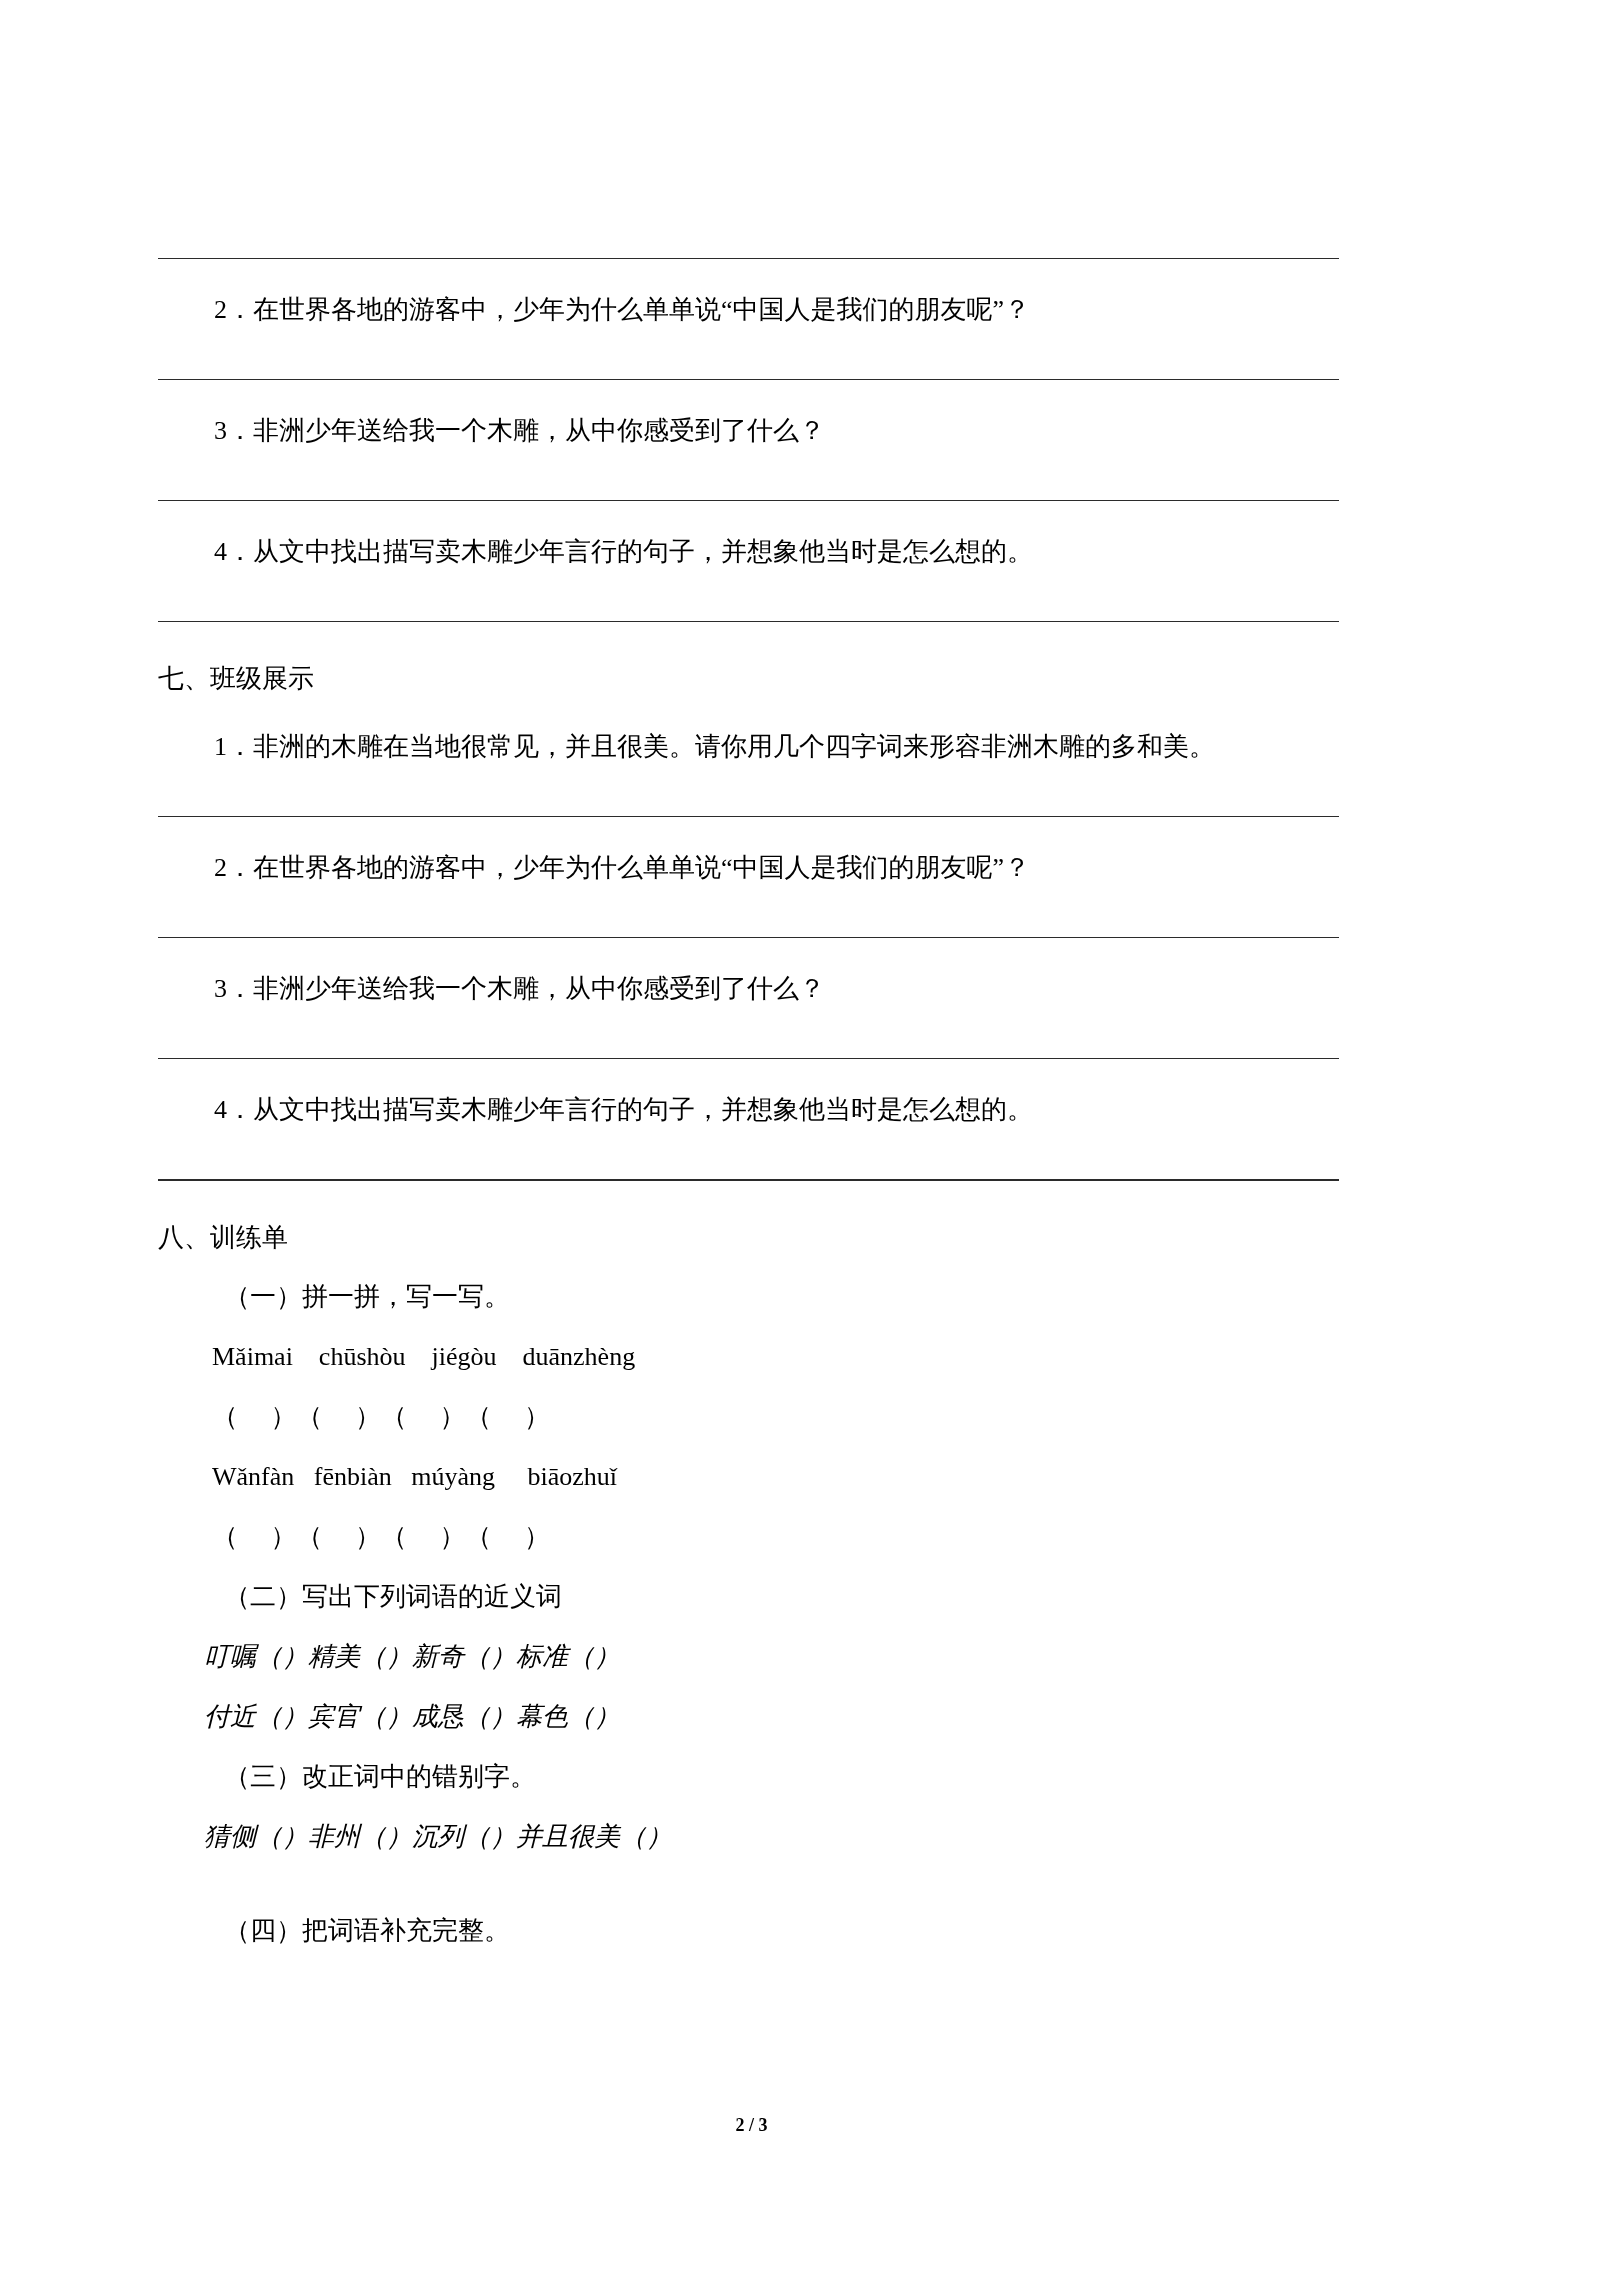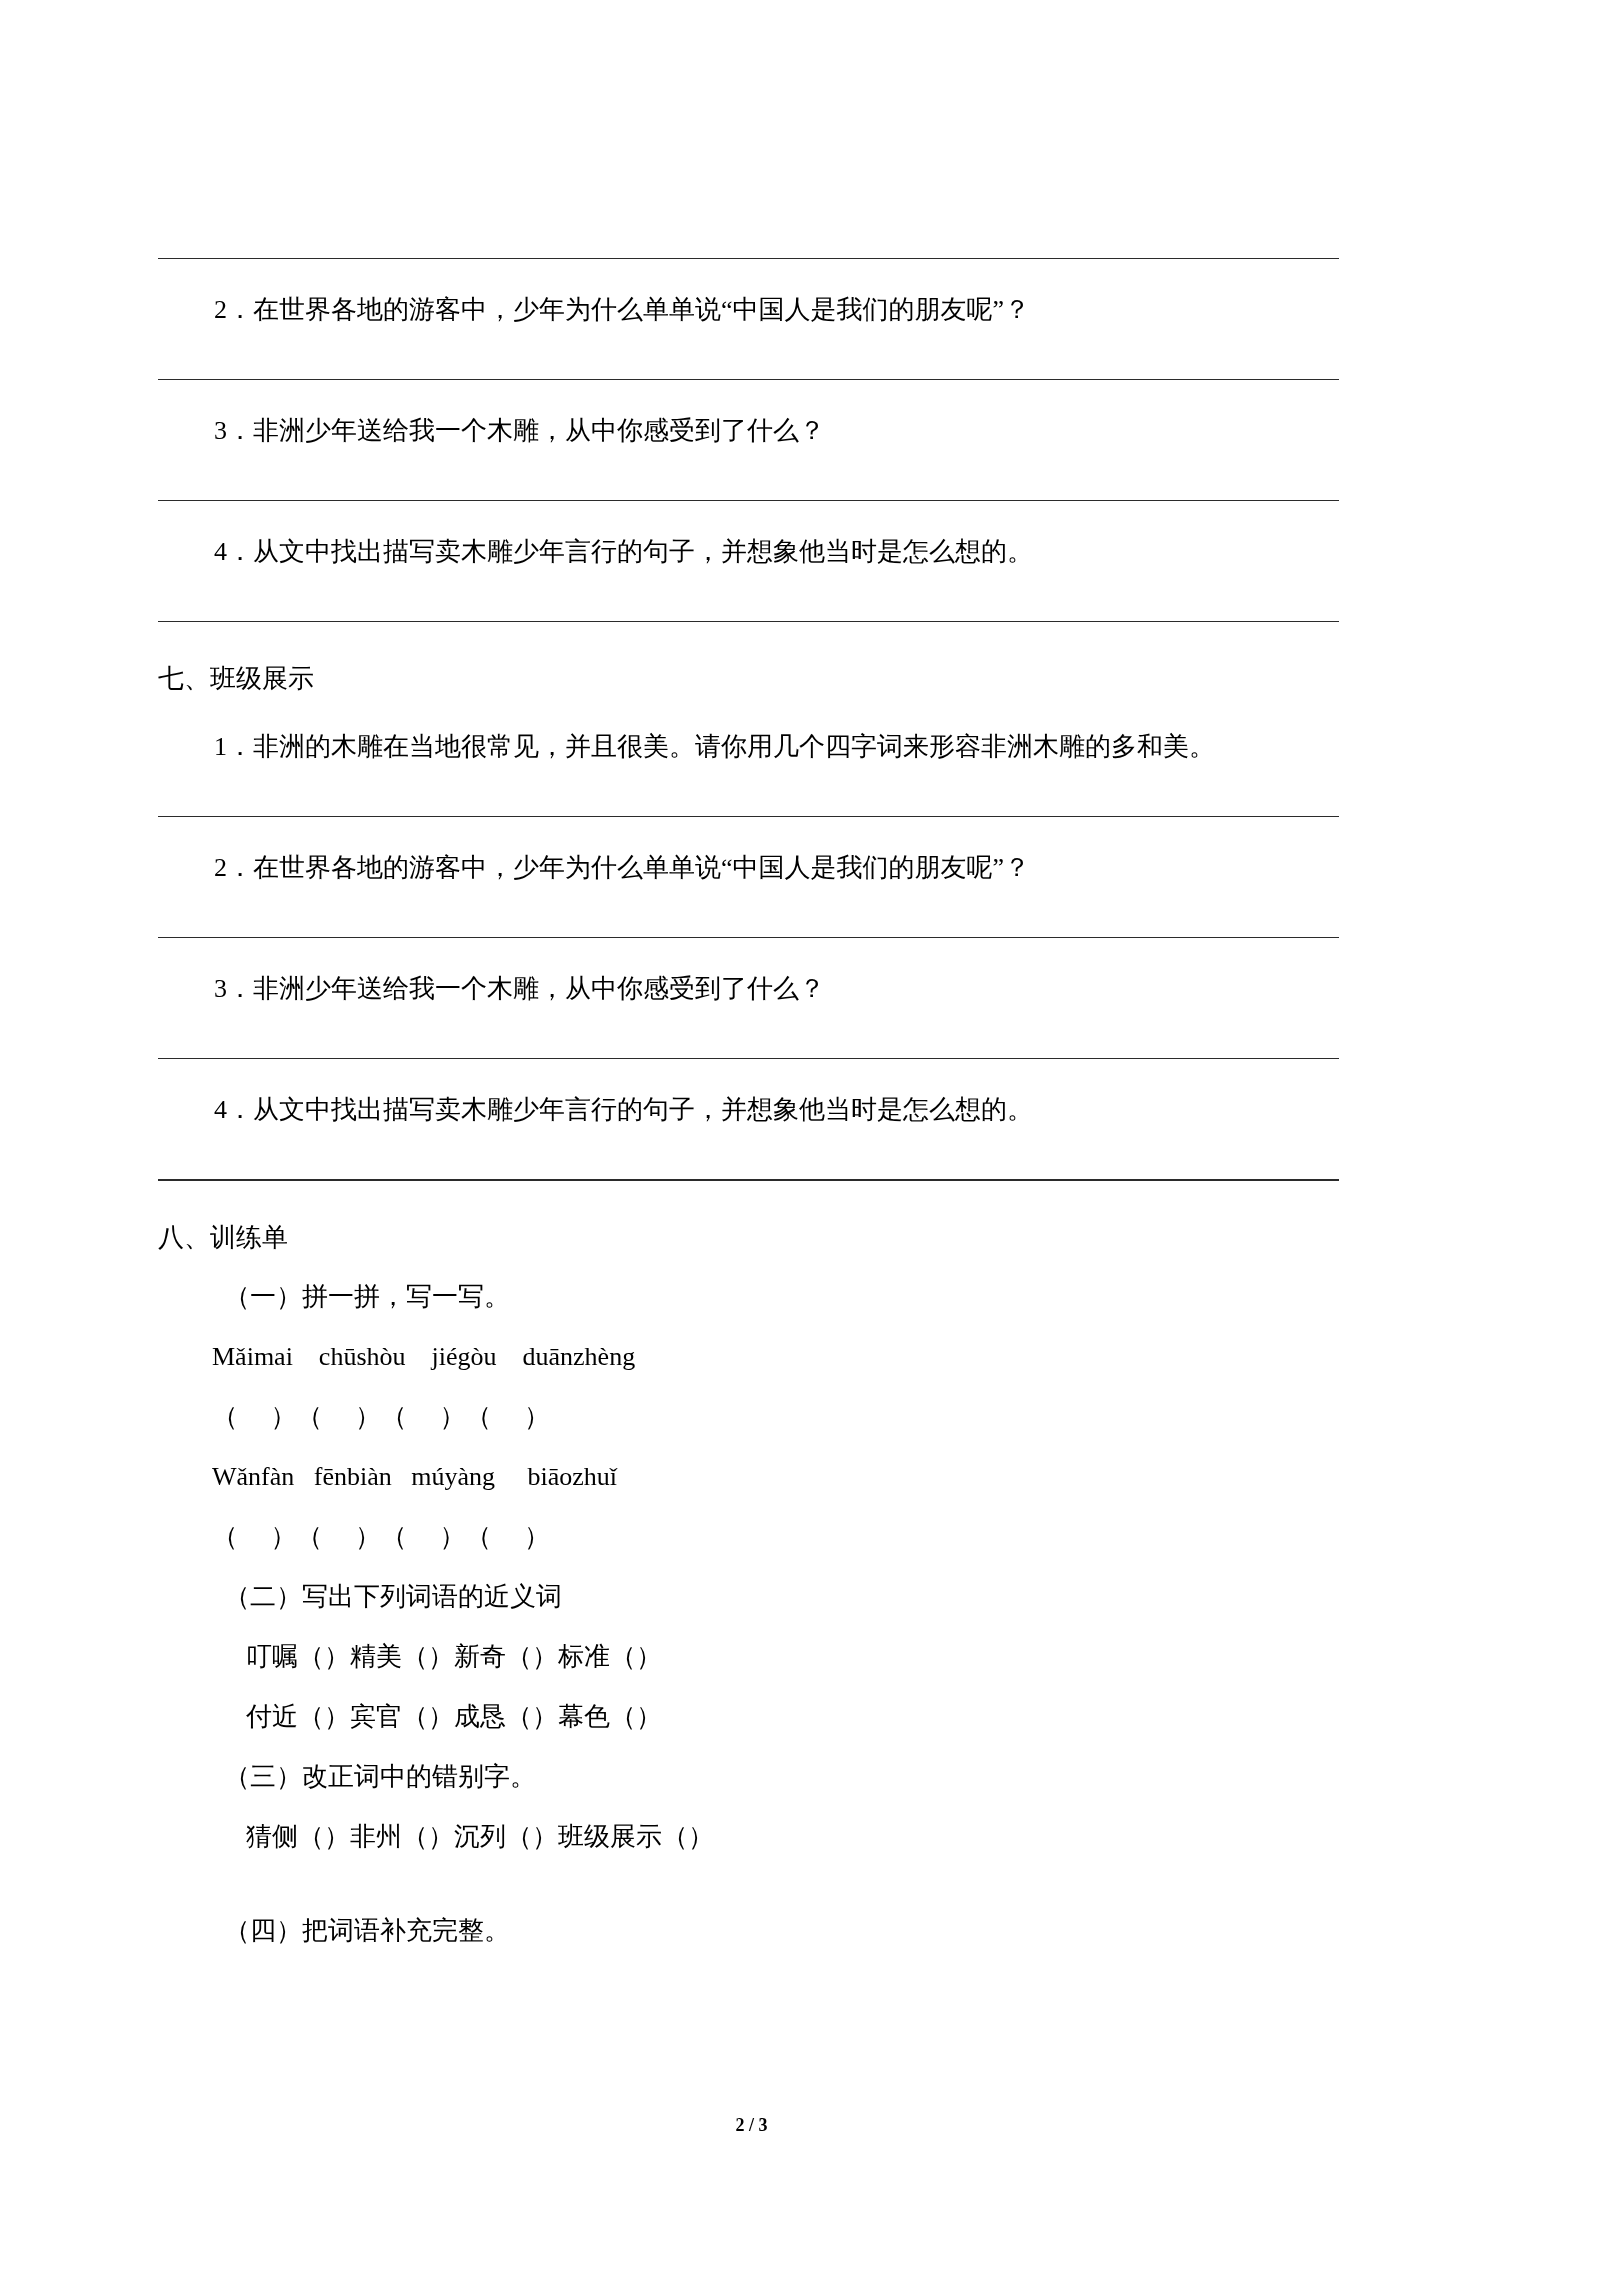--- a/index.html
+++ b/index.html
@@ -33,21 +33,22 @@
     font-weight: normal;
   }
   .ex {
     margin: 0 0 26px 66px;
     line-height: 34px;
   }
   .ex-indent2 {
     margin-left: 54px;
   }
   .ex-words {
-    margin-left: 88px;
+    margin-left: 46px;
+    font-style: italic;
   }
   .pre {
     white-space: pre-wrap;
   }
   .gap-top {
     margin-top: 60px;
     font-family: Liberation Serif, serif;
   }
   .footer {
     position: absolute;
@@ -98,20 +99,20 @@
   <p class="ex ex-indent2 pre">Mǎimai    chūshòu    jiégòu    duānzhèng</p>
   <p class="ex ex-indent2 pre">（     ）（     ）（     ）（     ）</p>
   <p class="ex ex-indent2 pre">Wǎnfàn   fēnbiàn   múyàng     biāozhuǐ</p>
   <p class="ex ex-indent2 pre">（     ）（     ）（     ）（     ）</p>
 
   <p class="ex">（二）写出下列词语的近义词</p>
   <p class="ex ex-words">叮嘱（）精美（）新奇（）标准（）</p>
 
   <p class="ex ex-words">付近（）宾官（）成恳（）幕色（）</p>
   <p class="ex">（三）改正词中的错别字。</p>
-  <p class="ex ex-words">猜侧（）非州（）沉列（）班级展示（）</p>
+  <p class="ex ex-words">猜侧（）非州（）沉列（）并且很美（）</p>
 
   <p class="ex gap-top">（四）把词语补充完整。</p>
 
   <div class="footer">2 / 3</div>
 
 </div>
 
 
 </body></html>

